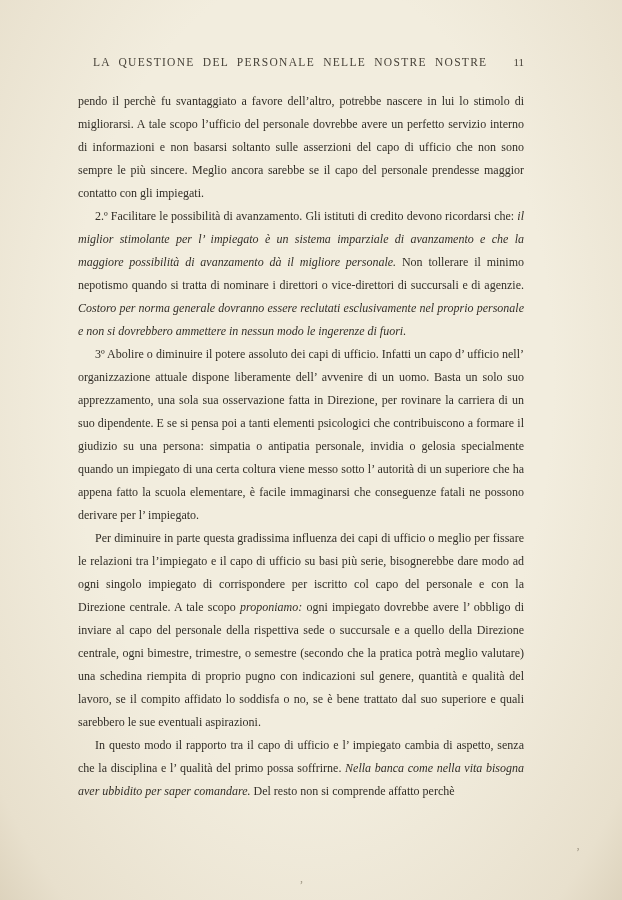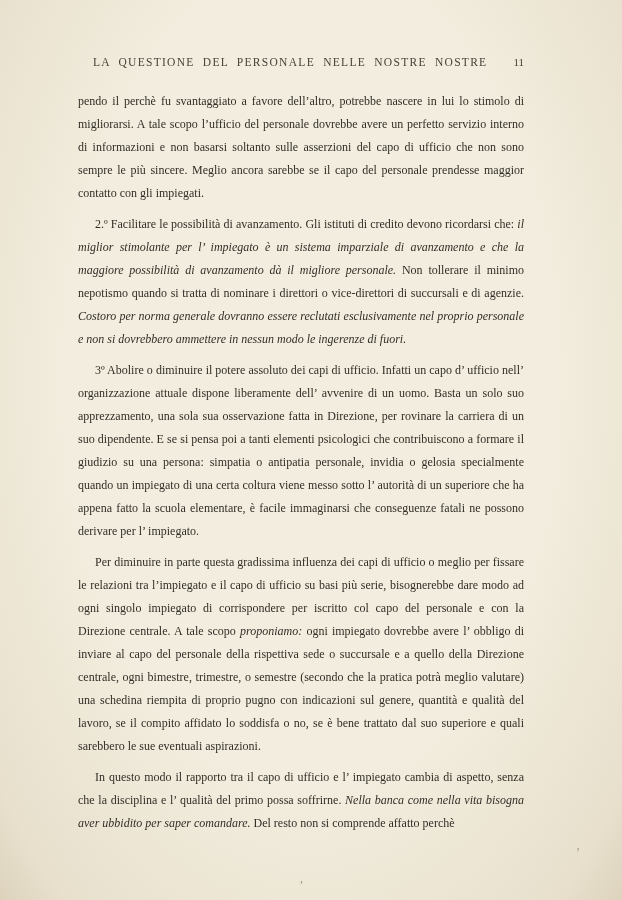--- a/index.html
+++ b/index.html
@@ -42,21 +42,21 @@
     margin-left: 11px;
   }
   .text-block { }
   .para {
     margin: 0;
     font-size: 12px;
     line-height: 23px;
     text-align: justify;
     color: #322e27;
   }
-  .para.indent { text-indent: 17px; margin-top: 8px; }
+  .para.indent { text-indent: 17px; }
   .em { font-style: italic; }
   .artifact {
     position: absolute;
     color: #7d7461;
     font-size: 12px;
     line-height: 12px;
     opacity: 0.7;
     pointer-events: none;
   }
 </style>

